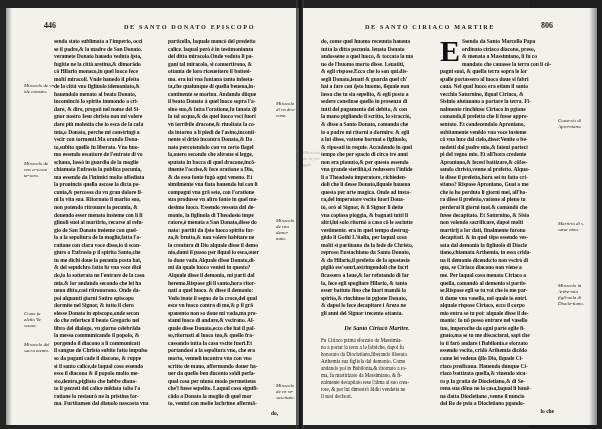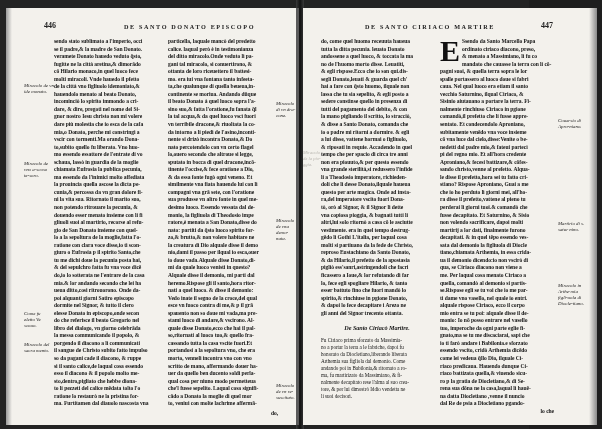--- a/index.html
+++ b/index.html
@@ -140,21 +140,21 @@
     <div class="margin-note" style="left:18px; top:303px; width:28px;">Come fu eletto Ve scouo.</div>
     <div class="margin-note" style="left:18px; top:334px; width:28px;">Miracolo del sacra mento.</div>
 
     <div class="margin-note" style="left:270px; top:93px; width:20px;">Miracolo di vn dra-cone.</div>
     <div class="margin-note" style="left:270px; top:210px; width:20px;">Miracolo de vna demo-nata.</div>
     <div class="margin-note" style="left:270px; top:375px; width:20px;">Miracolo de vn re-suscitato.</div>
   </div>
 
   <div class="page right">
     <div class="running-head" style="left:62px;">DE SANTO CIRIACO MARTIRE</div>
-    <div class="folio" style="left:238px;">447</div>
+    <div class="folio" style="left:238px;">806</div>
 
     <div class="col" style="left:18px; top:30px; width:112px;">
       <div id="rc1">
           <span class="ln">do, come quel huomo receuuta haueua</span>
           <span class="ln">tutta la ditta pecunia. leuato Donato</span>
           <span class="ln">andossene a quel luoco, &amp; toccata la ma</span>
           <span class="ln">no de l'huomo morto disse. Leuatiti,</span>
           <span class="ln">&amp; egli rispose.Ecco che io son qui.dis-</span>
           <span class="ln">segli Donato,leuati &amp; guarda quel ch'</span>
           <span class="ln">hai a fare con q̃sto huomo, ilquale non</span>

